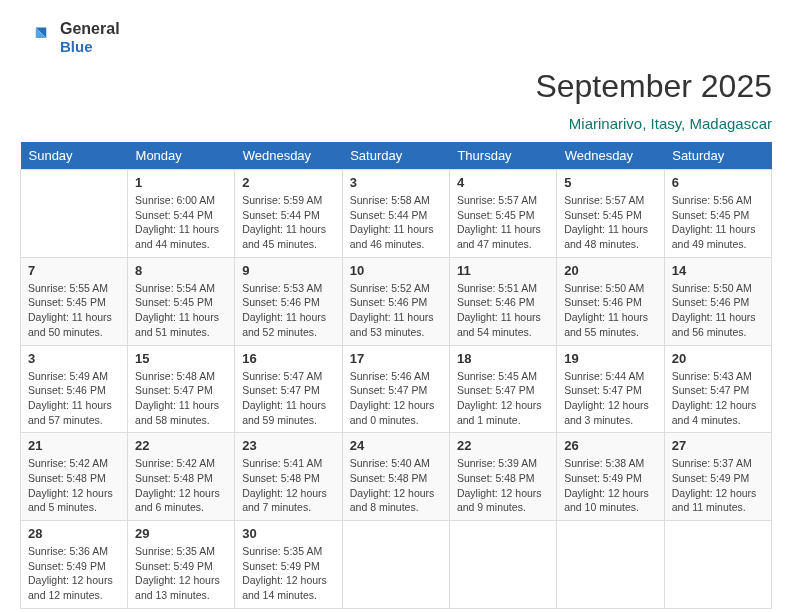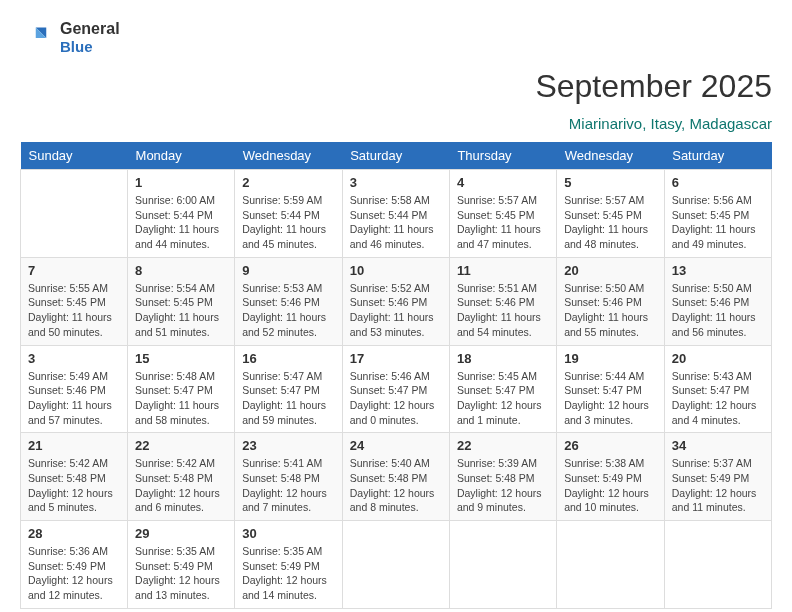--- a/index.html
+++ b/index.html
@@ -160,21 +160,21 @@
         </td>
         <td>
           <span class="day-number">11</span>
           <div class="cell-content">Sunrise: 5:51 AM<br>Sunset: 5:46 PM<br>Daylight: 11 hours and 54 minutes.</div>
         </td>
         <td>
           <span class="day-number">20</span>
           <div class="cell-content">Sunrise: 5:50 AM<br>Sunset: 5:46 PM<br>Daylight: 11 hours and 55 minutes.</div>
         </td>
         <td>
-          <span class="day-number">13</span>
+          <span class="day-number">14</span>
           <div class="cell-content">Sunrise: 5:50 AM<br>Sunset: 5:46 PM<br>Daylight: 11 hours and 56 minutes.</div>
         </td>
       </tr>
       <tr>
         <td>
           <span class="day-number">3</span>
           <div class="cell-content">Sunrise: 5:49 AM<br>Sunset: 5:46 PM<br>Daylight: 11 hours and 57 minutes.</div>
         </td>
         <td>
           <span class="day-number">15</span>
@@ -220,21 +220,21 @@
         </td>
         <td>
           <span class="day-number">22</span>
           <div class="cell-content">Sunrise: 5:39 AM<br>Sunset: 5:48 PM<br>Daylight: 12 hours and 9 minutes.</div>
         </td>
         <td>
           <span class="day-number">26</span>
           <div class="cell-content">Sunrise: 5:38 AM<br>Sunset: 5:49 PM<br>Daylight: 12 hours and 10 minutes.</div>
         </td>
         <td>
-          <span class="day-number">34</span>
+          <span class="day-number">27</span>
           <div class="cell-content">Sunrise: 5:37 AM<br>Sunset: 5:49 PM<br>Daylight: 12 hours and 11 minutes.</div>
         </td>
       </tr>
       <tr>
         <td>
           <span class="day-number">28</span>
           <div class="cell-content">Sunrise: 5:36 AM<br>Sunset: 5:49 PM<br>Daylight: 12 hours and 12 minutes.</div>
         </td>
         <td>
           <span class="day-number">29</span>

